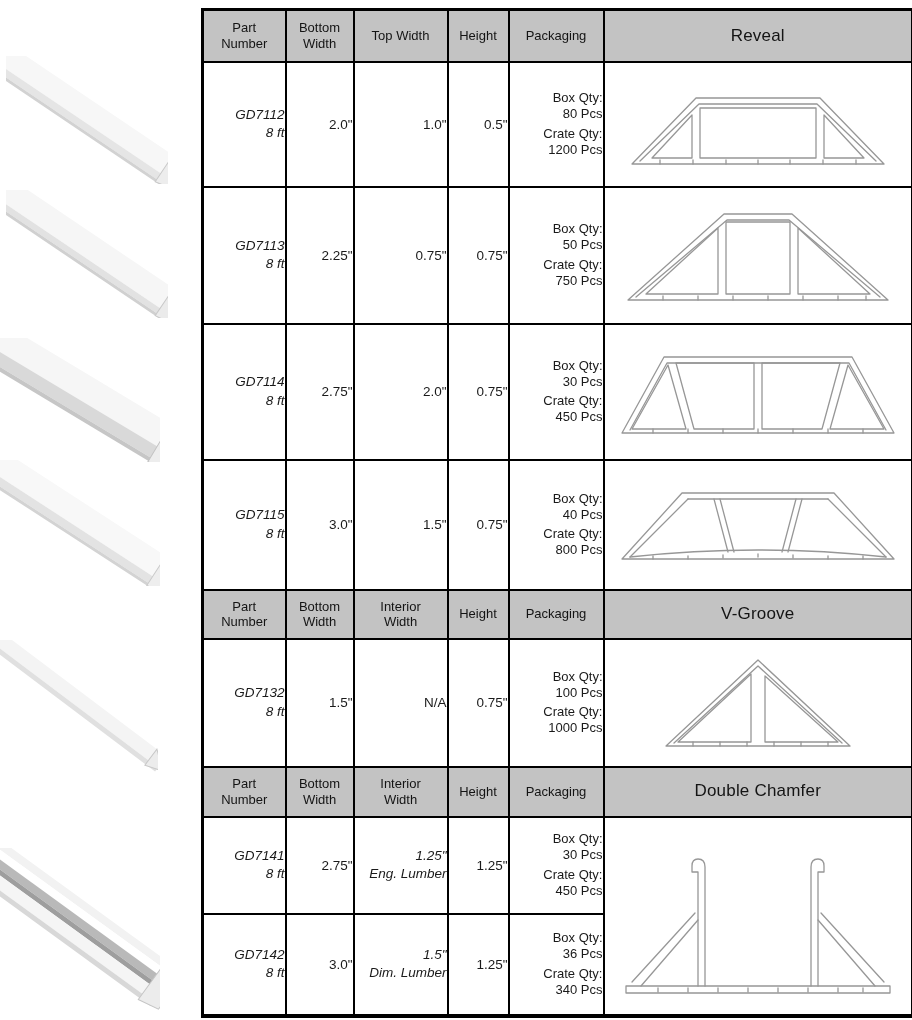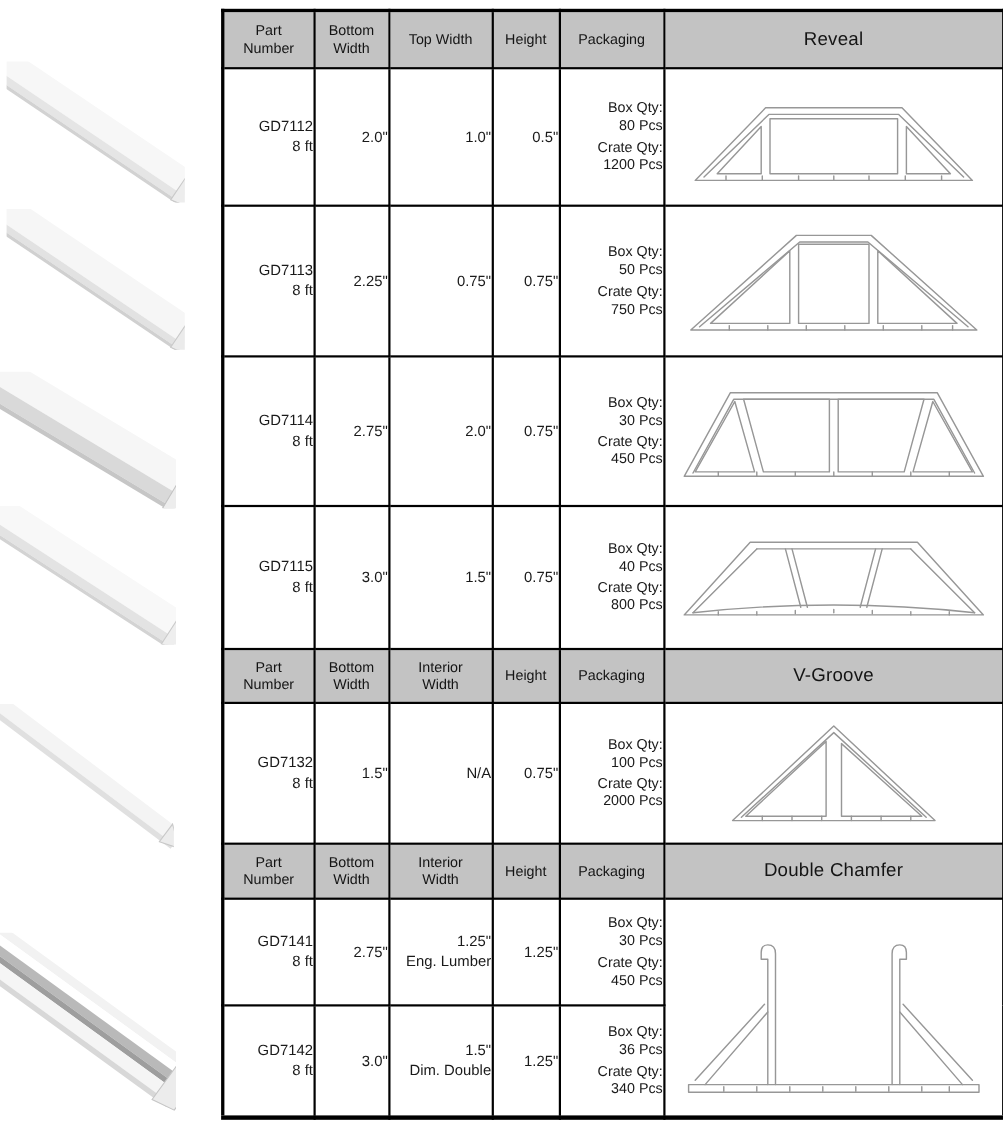--- a/index.html
+++ b/index.html
@@ -11,21 +11,21 @@
   table.spec {
     position:absolute; left:201px; top:8px; width:710px;
     border-collapse:collapse; table-layout:fixed;
     border:3px solid #000; border-bottom-width:4px;
   }
   th, td { border:2px solid #000; text-align:center; vertical-align:middle; overflow:hidden; }
   th { background:#c3c3c3; font-weight:normal; font-size:13px; line-height:1.18; color:#141414; }
   th .wrap { display:inline-block; max-width:60px; }
   th.title { font-size:17px; letter-spacing:.2px;margin-left:47px; }
   td { font-size:13.5px; background:#fff;text-align:right; }
-  .l2 { line-height:1.35; }
+  .l2 { line-height:1.35;font-style:italic; }
   .pack { font-size:13px; line-height:1.25; }
   .pack .grp + .grp { margin-top:3px;padding-left:32px; }
   td.draw { padding:0; }
   svg.profile { display:block; margin:0 auto; }
 
   .h52{height:52px} .h125{height:125px} .h137{height:137px} .h136{height:136px}
   .h130{height:130px} .h49{height:49px} .h128{height:128px} .h50{height:50px}
   .h97{height:97px} .h102{height:102px}
 
   .pl { stroke:#979797; stroke-width:1.3; fill:none; stroke-linejoin:round; stroke-linecap:round; }
@@ -266,21 +266,21 @@
     <td><span>N/A</span></td>
     <td><span>0.75"</span></td>
     <td>
           <div class="pack">
       <div class="grp">
               <div>Box Qty:</div>
               <div>100 Pcs</div>
             </div>
       <div class="grp">
               <div>Crate Qty:</div>
-              <div>2000 Pcs</div>
+              <div>1000 Pcs</div>
             </div>
     </div>
         </td>
     <td class="draw">
       <svg class="profile" width="300" height="118" viewBox="0 0 300 118">
         <path class="pl" d="M58,102 L150,16 L242,102 Z"></path>
         <path class="pl" d="M66,99 L150,22 L234,99"></path>
         <path class="pl" d="M70,98 L143,98 L143,30 Z"></path>
         <path class="pl" d="M157,32 L157,98 L230,98 Z"></path>
         <path class="pl" d="M85,102 L85,98 M112,102 L112,98 M139,102 L139,98 M166,102 L166,98 M193,102 L193,98 M220,102 L220,98"></path>
@@ -333,21 +333,21 @@
   </tr>
 
   <tr class="h102">
     <td>
           <div class="l2">GD7142</div>
           <div class="l2">8 ft</div>
         </td>
     <td><span>3.0"</span></td>
     <td>
           <div class="l2">1.5"</div>
-          <div class="l2">Dim. Double</div>
+          <div class="l2">Dim. Lumber</div>
         </td>
     <td><span>1.25"</span></td>
     <td>
           <div class="pack">
       <div class="grp">
               <div>Box Qty:</div>
               <div>36 Pcs</div>
             </div>
       <div class="grp">
               <div>Crate Qty:</div>

